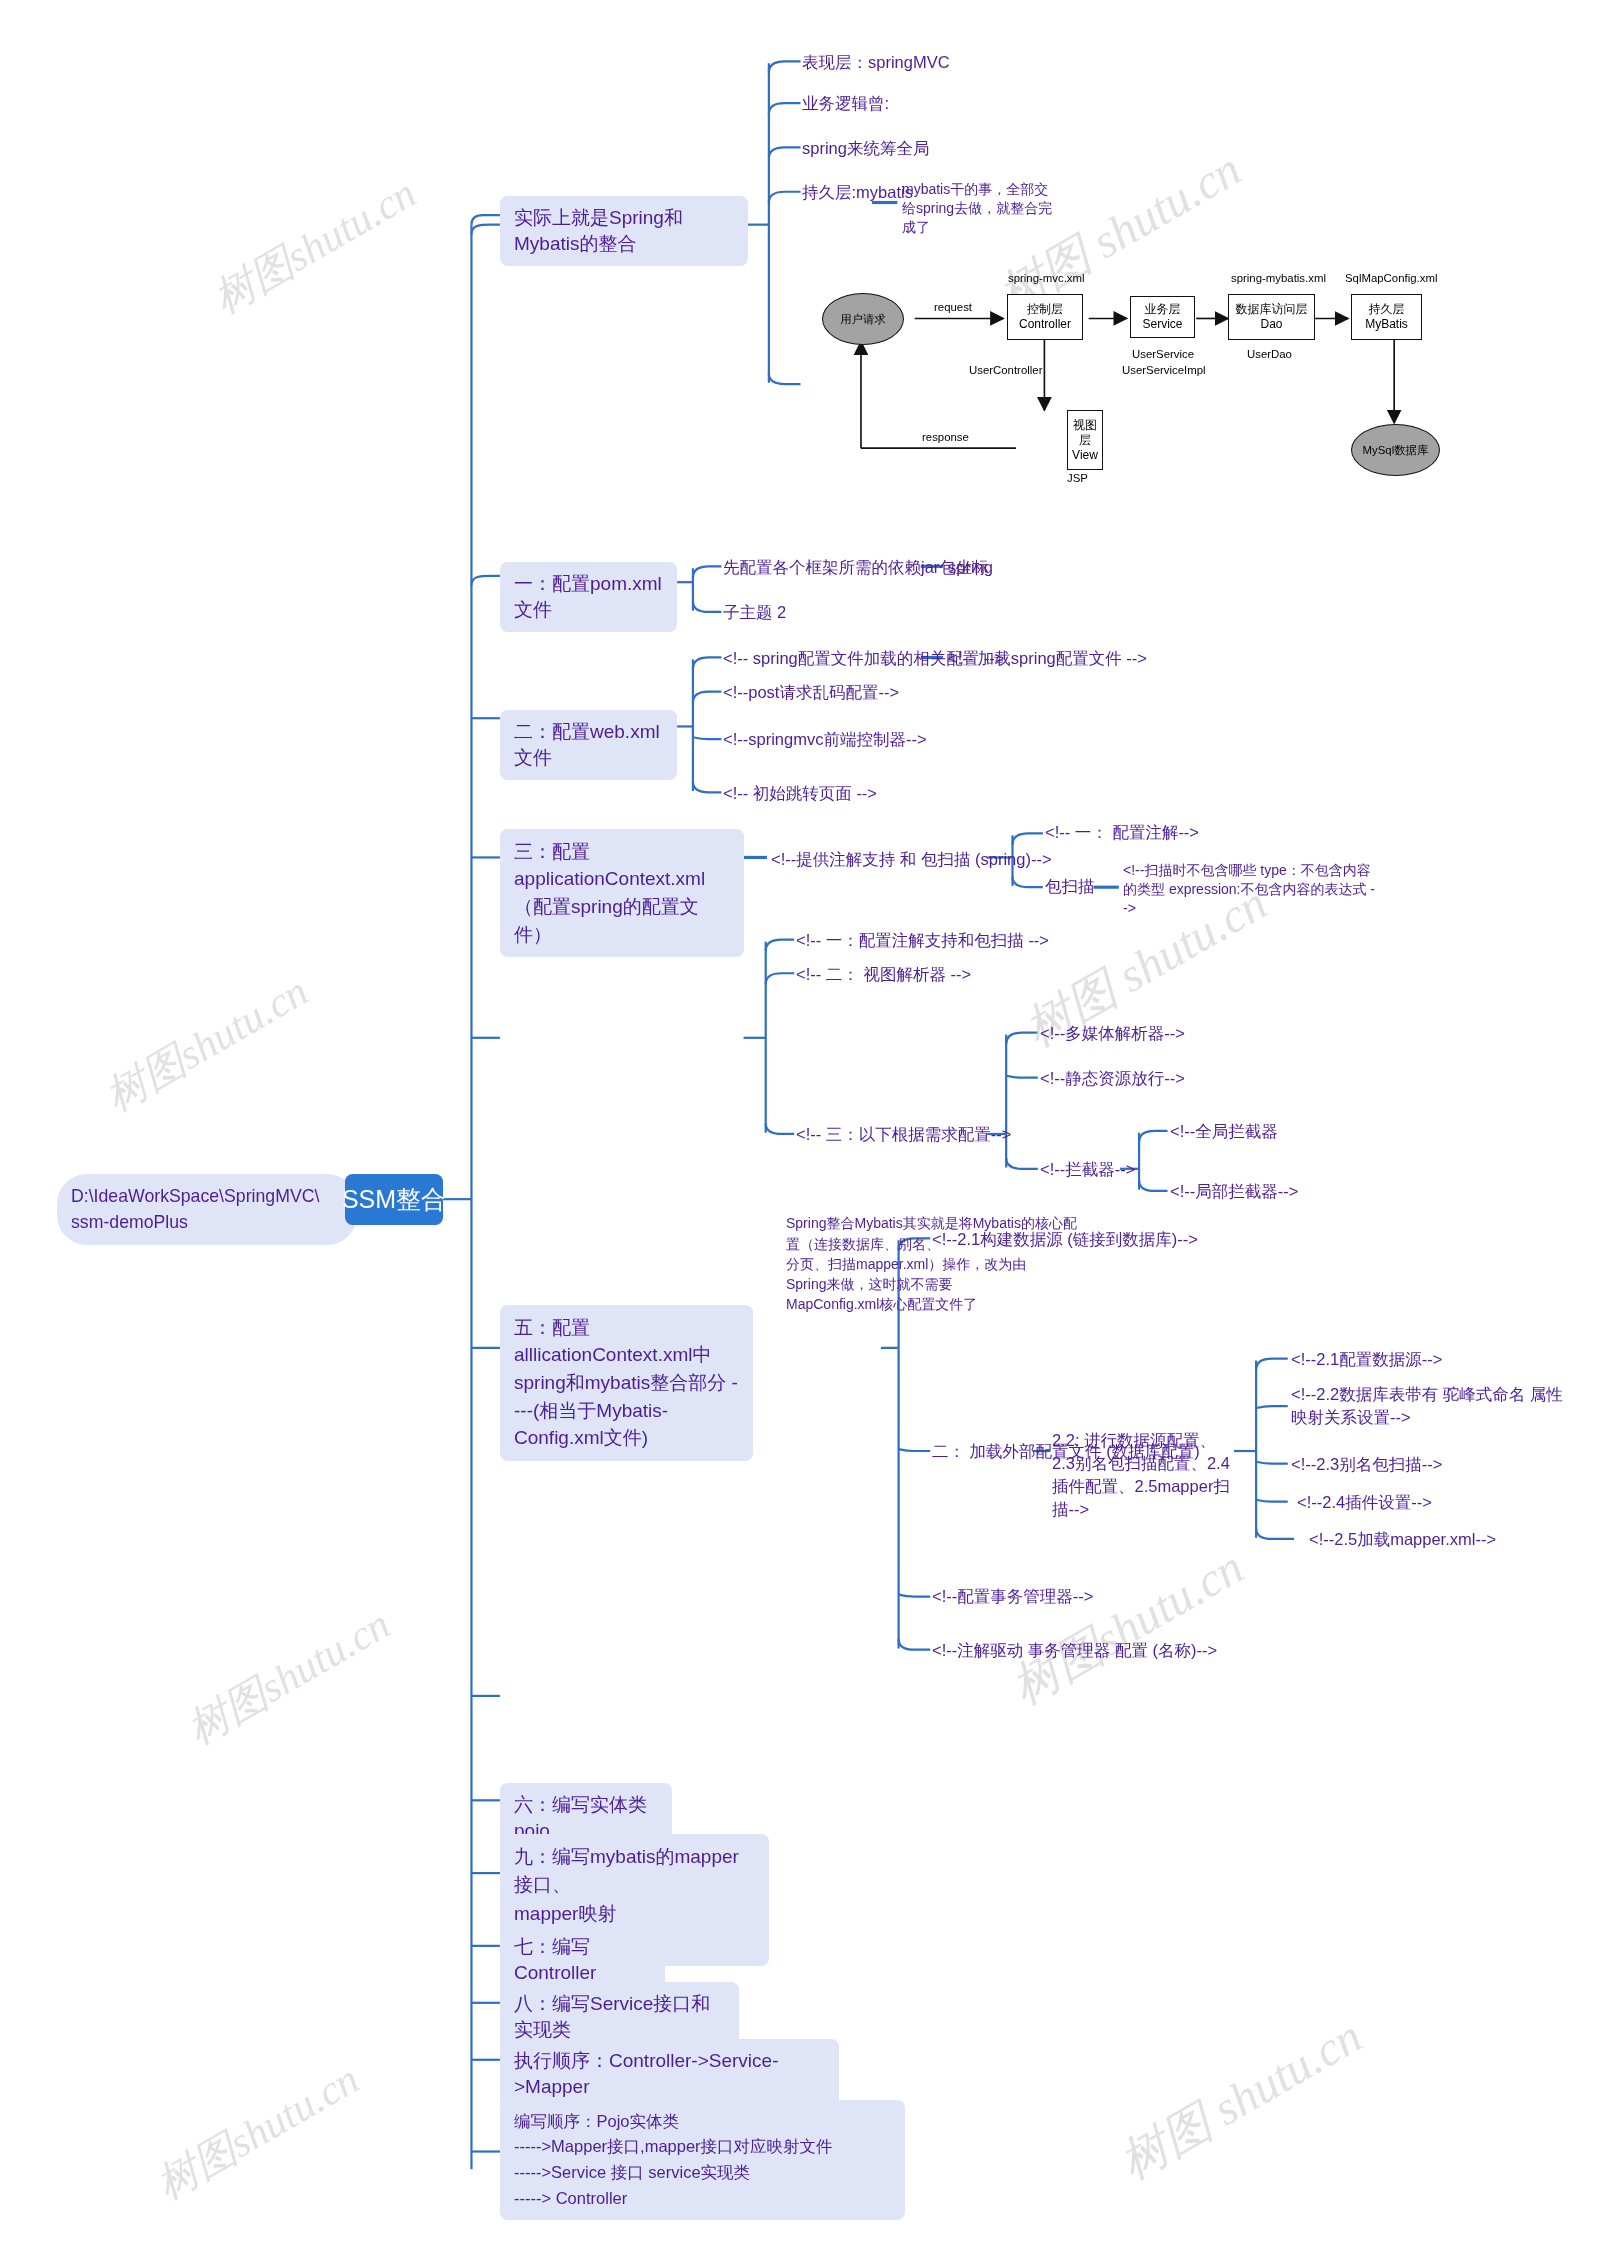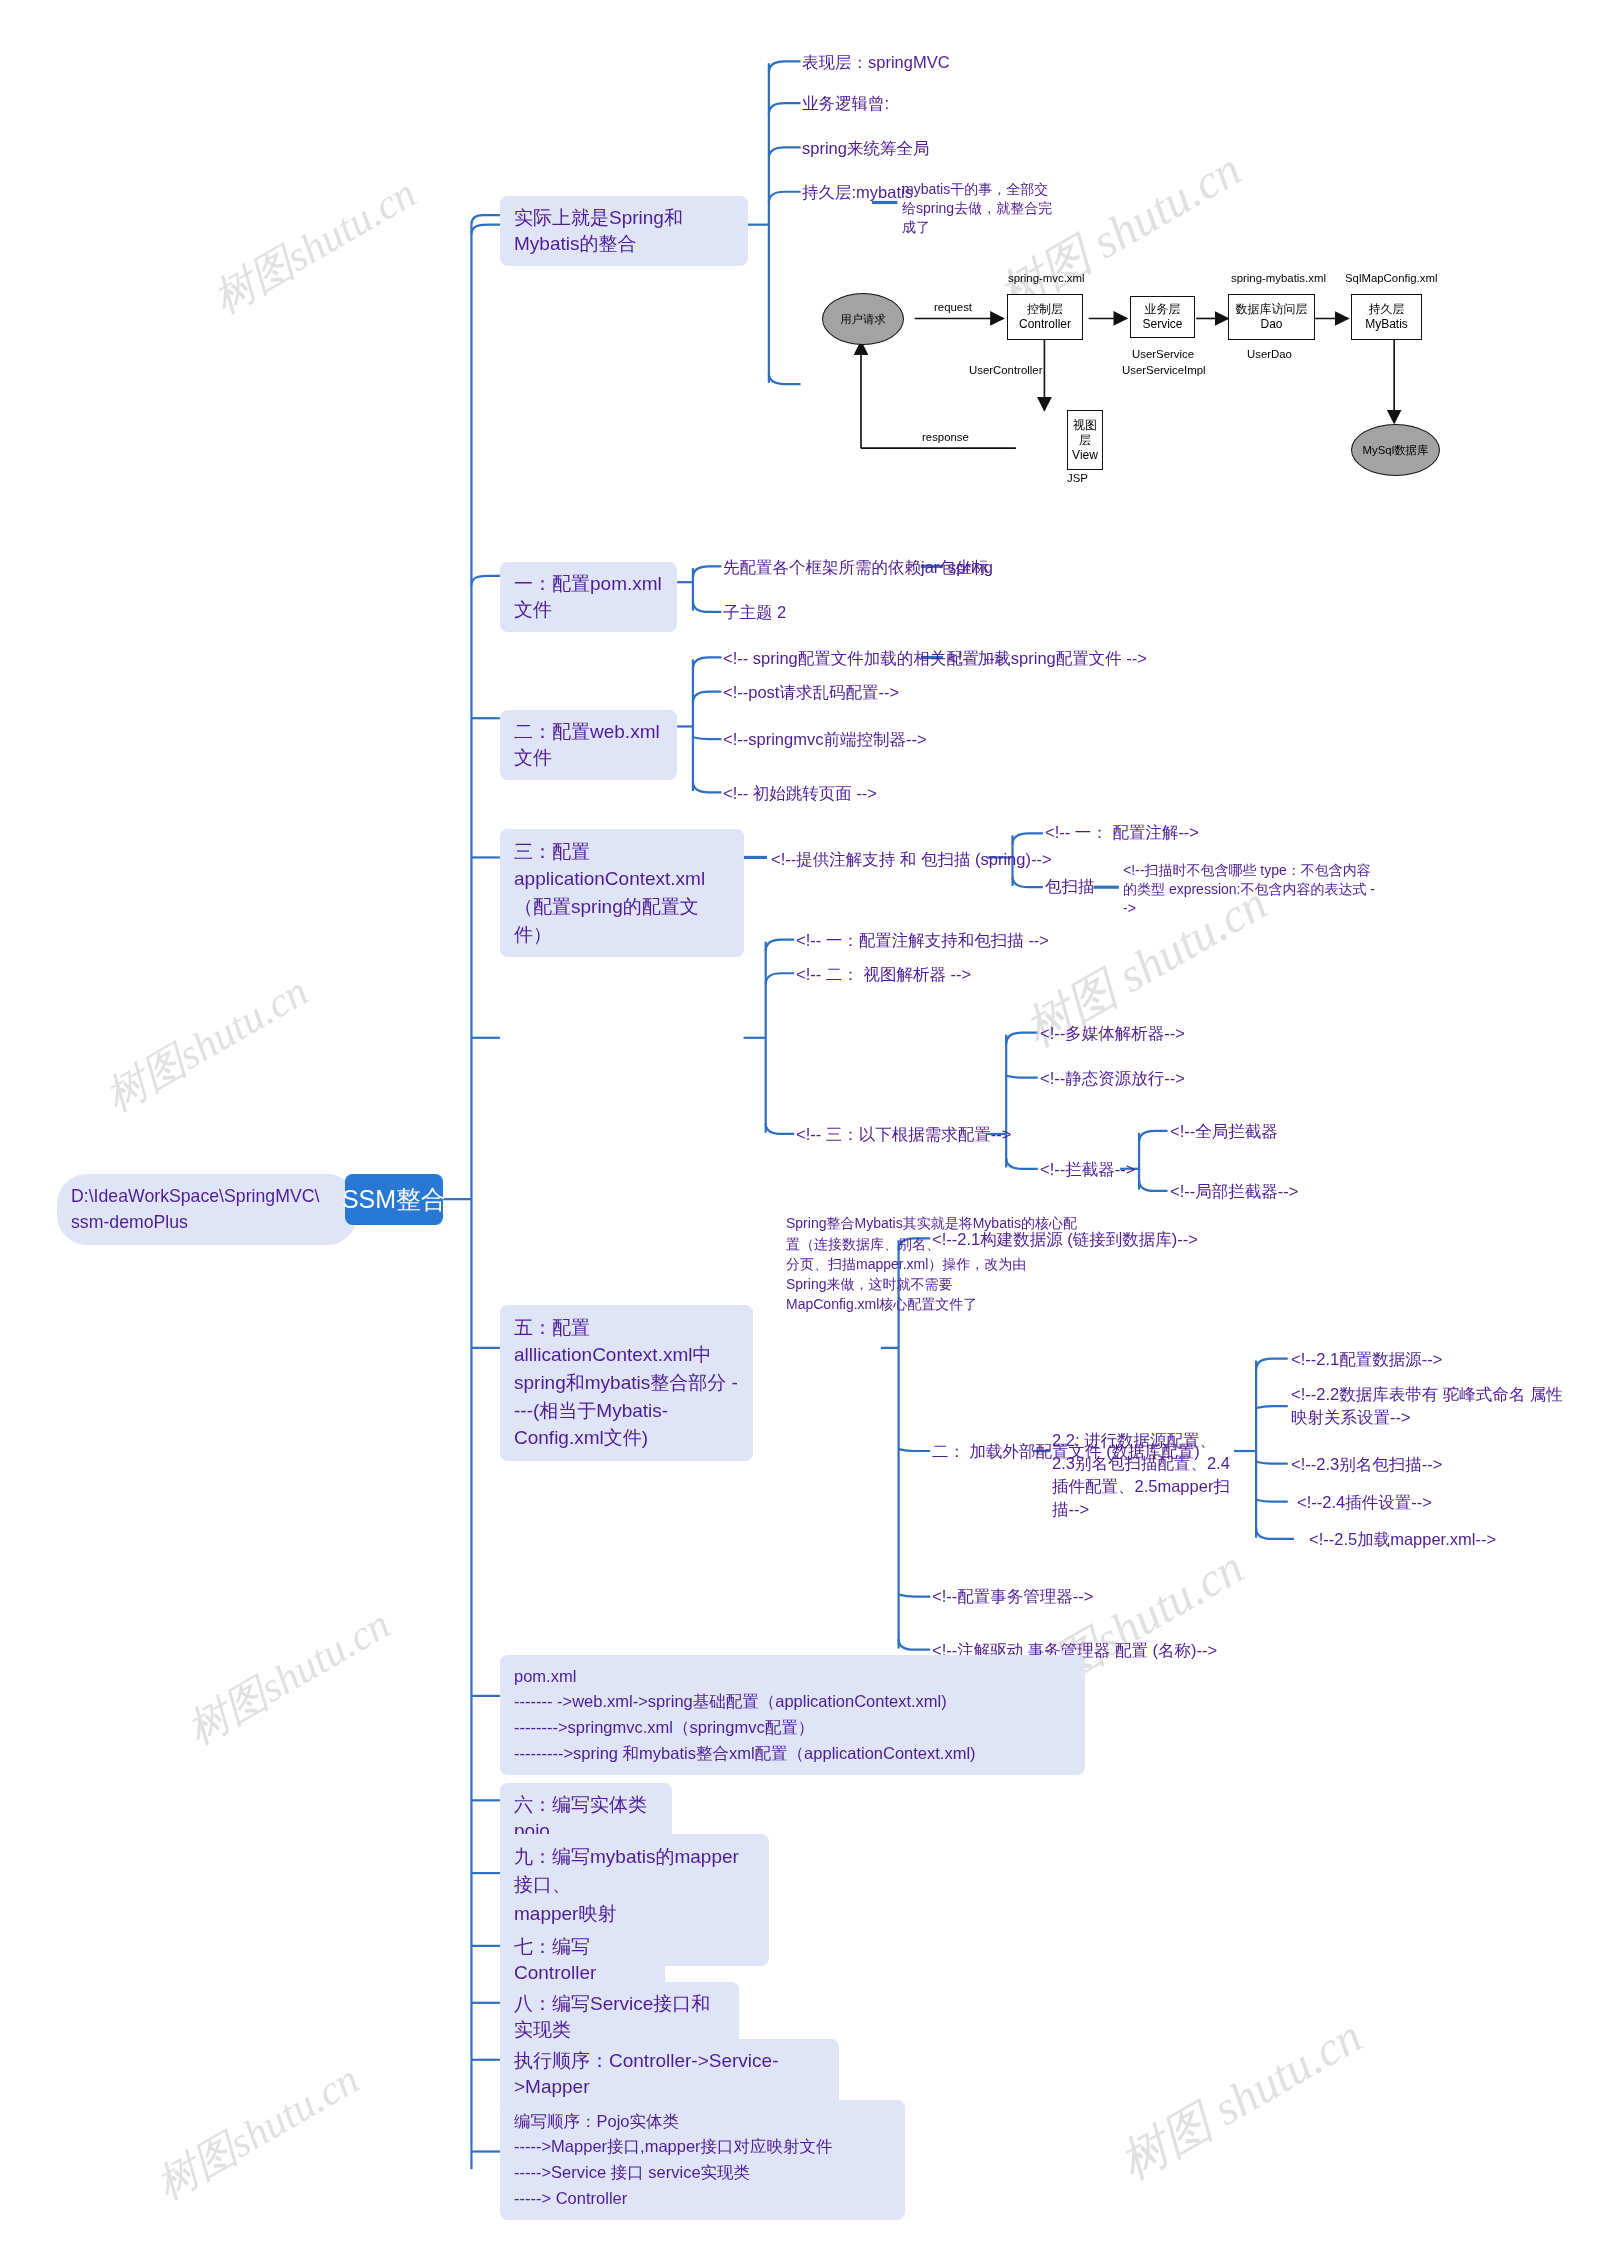--- a/index.html
+++ b/index.html
@@ -369,26 +369,20 @@
   <div class="node plain" style="left:1291px; top:1453px;">
     <span>&lt;!--2.3别名包扫描--&gt;</span>
   </div>
   <div class="node plain" style="left:1297px; top:1491px;">
     <span>&lt;!--2.4插件设置--&gt;</span>
   </div>
   <div class="node plain" style="left:1309px; top:1528px;">
     <span>&lt;!--2.5加载mapper.xml--&gt;</span>
   </div>
 
-  <div class="node boxed" style="left:500px; top:1655px; width:585px; font-size:16.5px; line-height:1.55;">
-    <div>pom.xml</div>
-    <div>------- -&gt;web.xml-&gt;spring基础配置（applicationContext.xml)</div>
-    <div>--------&gt;springmvc.xml（springmvc配置）</div>
-    <div>---------&gt;spring 和mybatis整合xml配置（applicationContext.xml)</div>
-  </div>
 
   <div class="node boxed" style="left:500px; top:1783px; width:172px;">
     <span>六：编写实体类pojo</span>
   </div>
 
   <div class="node boxed" style="left:500px; top:1834px; width:269px; line-height:1.5;">
     <div>九：编写mybatis的mapper接口、</div>
     <div>mapper映射</div>
     <div>文件</div>
   </div>

